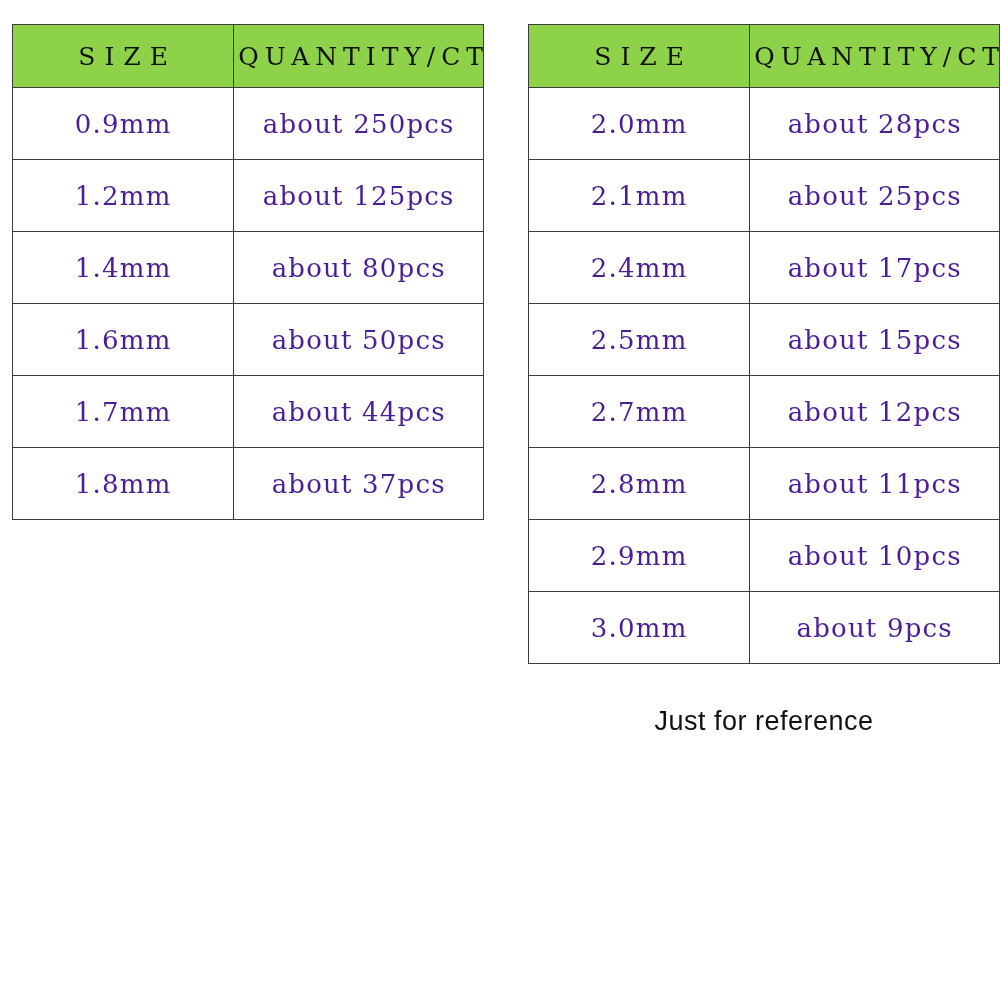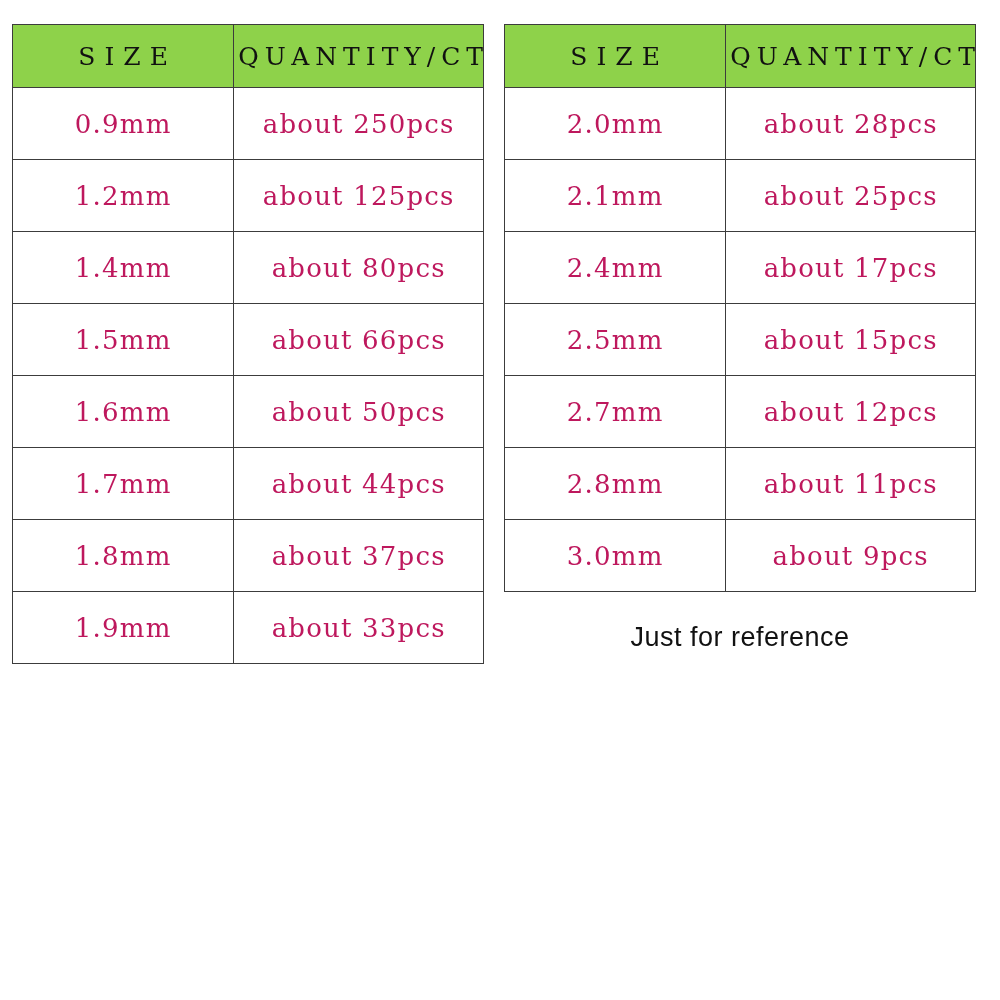--- a/index.html
+++ b/index.html
@@ -13,21 +13,21 @@
     font-family: "DejaVu Serif", serif;
     color: #111111;
     overflow: hidden;
   }
 
   .page {
     position: relative;
     width: 1000px;
     height: 1000px;
     box-sizing: border-box;
-    padding: 24px 24px 0 12px;
+    padding: 24px 0 0 12px;
     display: flex;
     justify-content: space-between;
     align-items: flex-start;
   }
 
   .table-block {
     width: 472px;
     display: flex;
     flex-direction: column;
   }
@@ -59,30 +59,30 @@
   table.size-table th.col-size {
     letter-spacing: 9px;
     text-indent: 9px;
   }
 
   table.size-table td {
     height: 71px;
     font-size: 26px;
     font-weight: 400;
     letter-spacing: 1.2px;
-    color: #be185d;
+    color: #4c1d95;
     padding: 0 4px;
     margin-top: 19px;
   }
 
   table.size-table col.c1 { width: 47%; }
   table.size-table col.c2 { width: 53%; }
 
   .footnote {
-    margin-top: 30px;
+    margin-top: 42px;
     text-align: center;
     font-family: "Liberation Sans", sans-serif;
     font-size: 27px;
     color: #111111;
     letter-spacing: 0.5px;
   }
 </style>
 </head>
 <body>
 
@@ -107,38 +107,30 @@
         </tr>
         <tr>
           <td>1.2mm</td>
           <td>about 125pcs</td>
         </tr>
         <tr>
           <td>1.4mm</td>
           <td>about 80pcs</td>
         </tr>
         <tr>
-          <td>1.5mm</td>
-          <td>about 66pcs</td>
-        </tr>
-        <tr>
           <td>1.6mm</td>
           <td>about 50pcs</td>
         </tr>
         <tr>
           <td>1.7mm</td>
           <td>about 44pcs</td>
         </tr>
         <tr>
           <td>1.8mm</td>
           <td>about 37pcs</td>
-        </tr>
-        <tr>
-          <td>1.9mm</td>
-          <td>about 33pcs</td>
         </tr>
       </tbody>
     </table>
   </div>
 
   <div class="table-block">
     <table class="size-table">
       <colgroup>
           <col class="c1">
           <col class="c2">
@@ -168,20 +160,24 @@
         </tr>
         <tr>
           <td>2.7mm</td>
           <td>about 12pcs</td>
         </tr>
         <tr>
           <td>2.8mm</td>
           <td>about 11pcs</td>
         </tr>
         <tr>
+          <td>2.9mm</td>
+          <td>about 10pcs</td>
+        </tr>
+        <tr>
           <td>3.0mm</td>
           <td>about 9pcs</td>
         </tr>
       </tbody>
     </table>
     <div class="footnote">Just for reference</div>
   </div>
 
 </div>
 

